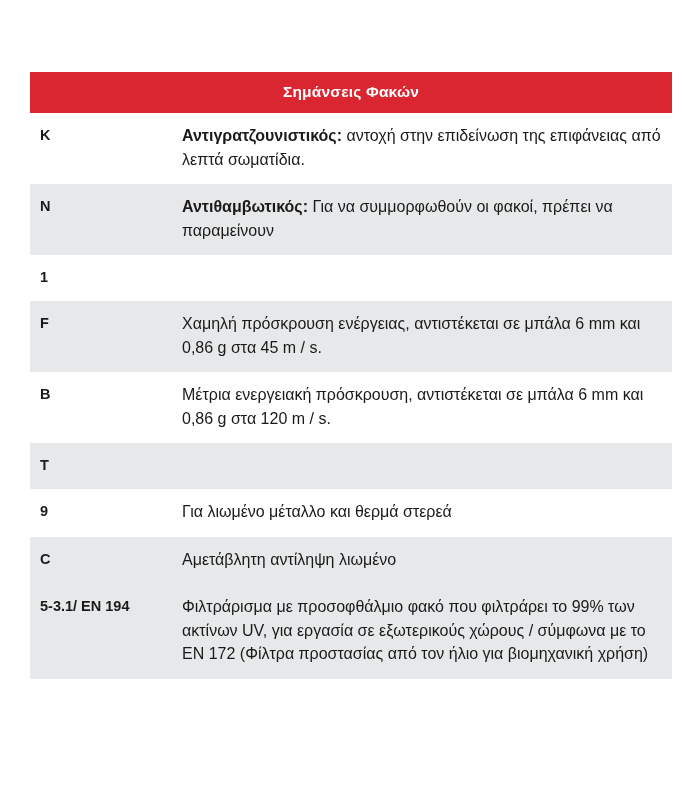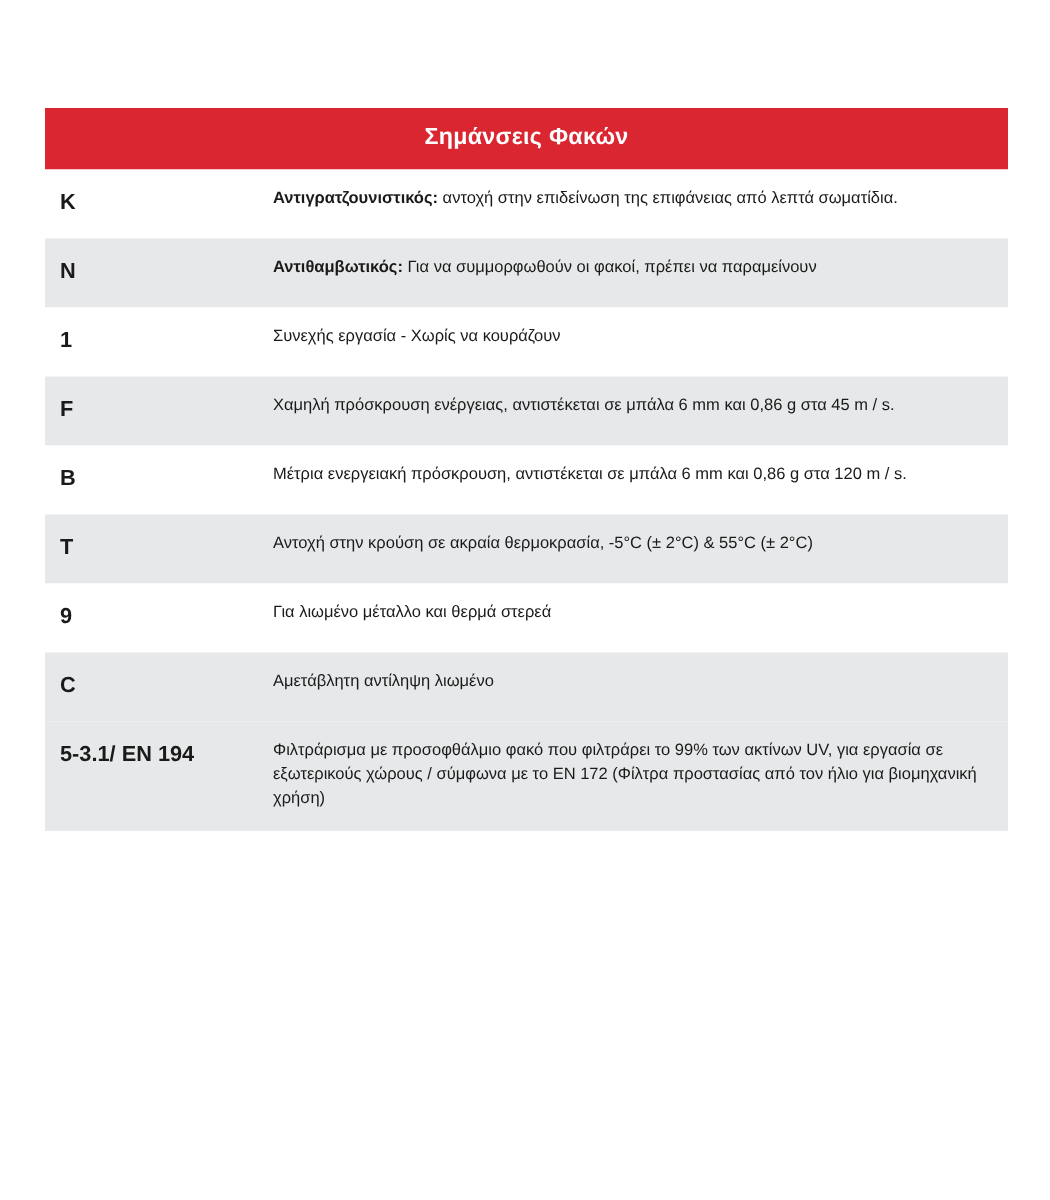--- a/index.html
+++ b/index.html
@@ -61,21 +61,21 @@
     font-weight: bold;
     font-size: 14.5px;
     color: #1a1a1a;
     line-height: 1.45;
     padding-top: 1px;
     white-space: nowrap;
   }
 
   .row .desc {
     flex: 1 1 auto;
-    font-size: 11px;
+    font-size: 16px;
     color: #1a1a1a;
     line-height: 1.47;
   }
 
   .row .desc b {
     font-weight: bold;
   }
 
   .nowrap-break {
     display: block;
@@ -93,33 +93,31 @@
         <div class="row">
           <div class="code">K</div>
           <div class="desc"><b>Αντιγρατζουνιστικός:</b><span> αντοχή στην επιδείνωση της επιφάνειας από λεπτά σωματίδια.</span></div>
         </div>
         <div class="row shaded">
           <div class="code">N</div>
           <div class="desc"><b>Αντιθαμβωτικός:</b><span> Για να συμμορφωθούν οι φακοί, πρέπει να παραμείνουν</span></div>
         </div>
         <div class="row">
           <div class="code">1</div>
-          <div class="desc"><span>Συνεχής εργασία - Χωρίς να κουράζουν</span></div>
         </div>
         <div class="row shaded">
           <div class="code">F</div>
           <div class="desc"><span>Χαμηλή πρόσκρουση ενέργειας, αντιστέκεται σε μπάλα 6 mm και 0,86 g στα 45 m / s.</span></div>
         </div>
         <div class="row">
           <div class="code">B</div>
           <div class="desc"><span>Μέτρια ενεργειακή πρόσκρουση, αντιστέκεται σε μπάλα 6 mm και 0,86 g στα 120 m / s.</span></div>
         </div>
         <div class="row shaded">
           <div class="code">T</div>
-          <div class="desc"><span>Αντοχή στην κρούση σε ακραία θερμοκρασία, -5°C (± 2°C) &amp; 55°C (± 2°C)</span></div>
         </div>
         <div class="row">
           <div class="code">9</div>
           <div class="desc"><span>Για λιωμένο μέταλλο και θερμά στερεά</span></div>
         </div>
         <div class="row shaded">
           <div class="code">C</div>
           <div class="desc"><span>Αμετάβλητη αντίληψη λιωμένο</span></div>
         </div>
         <div class="row shaded">

